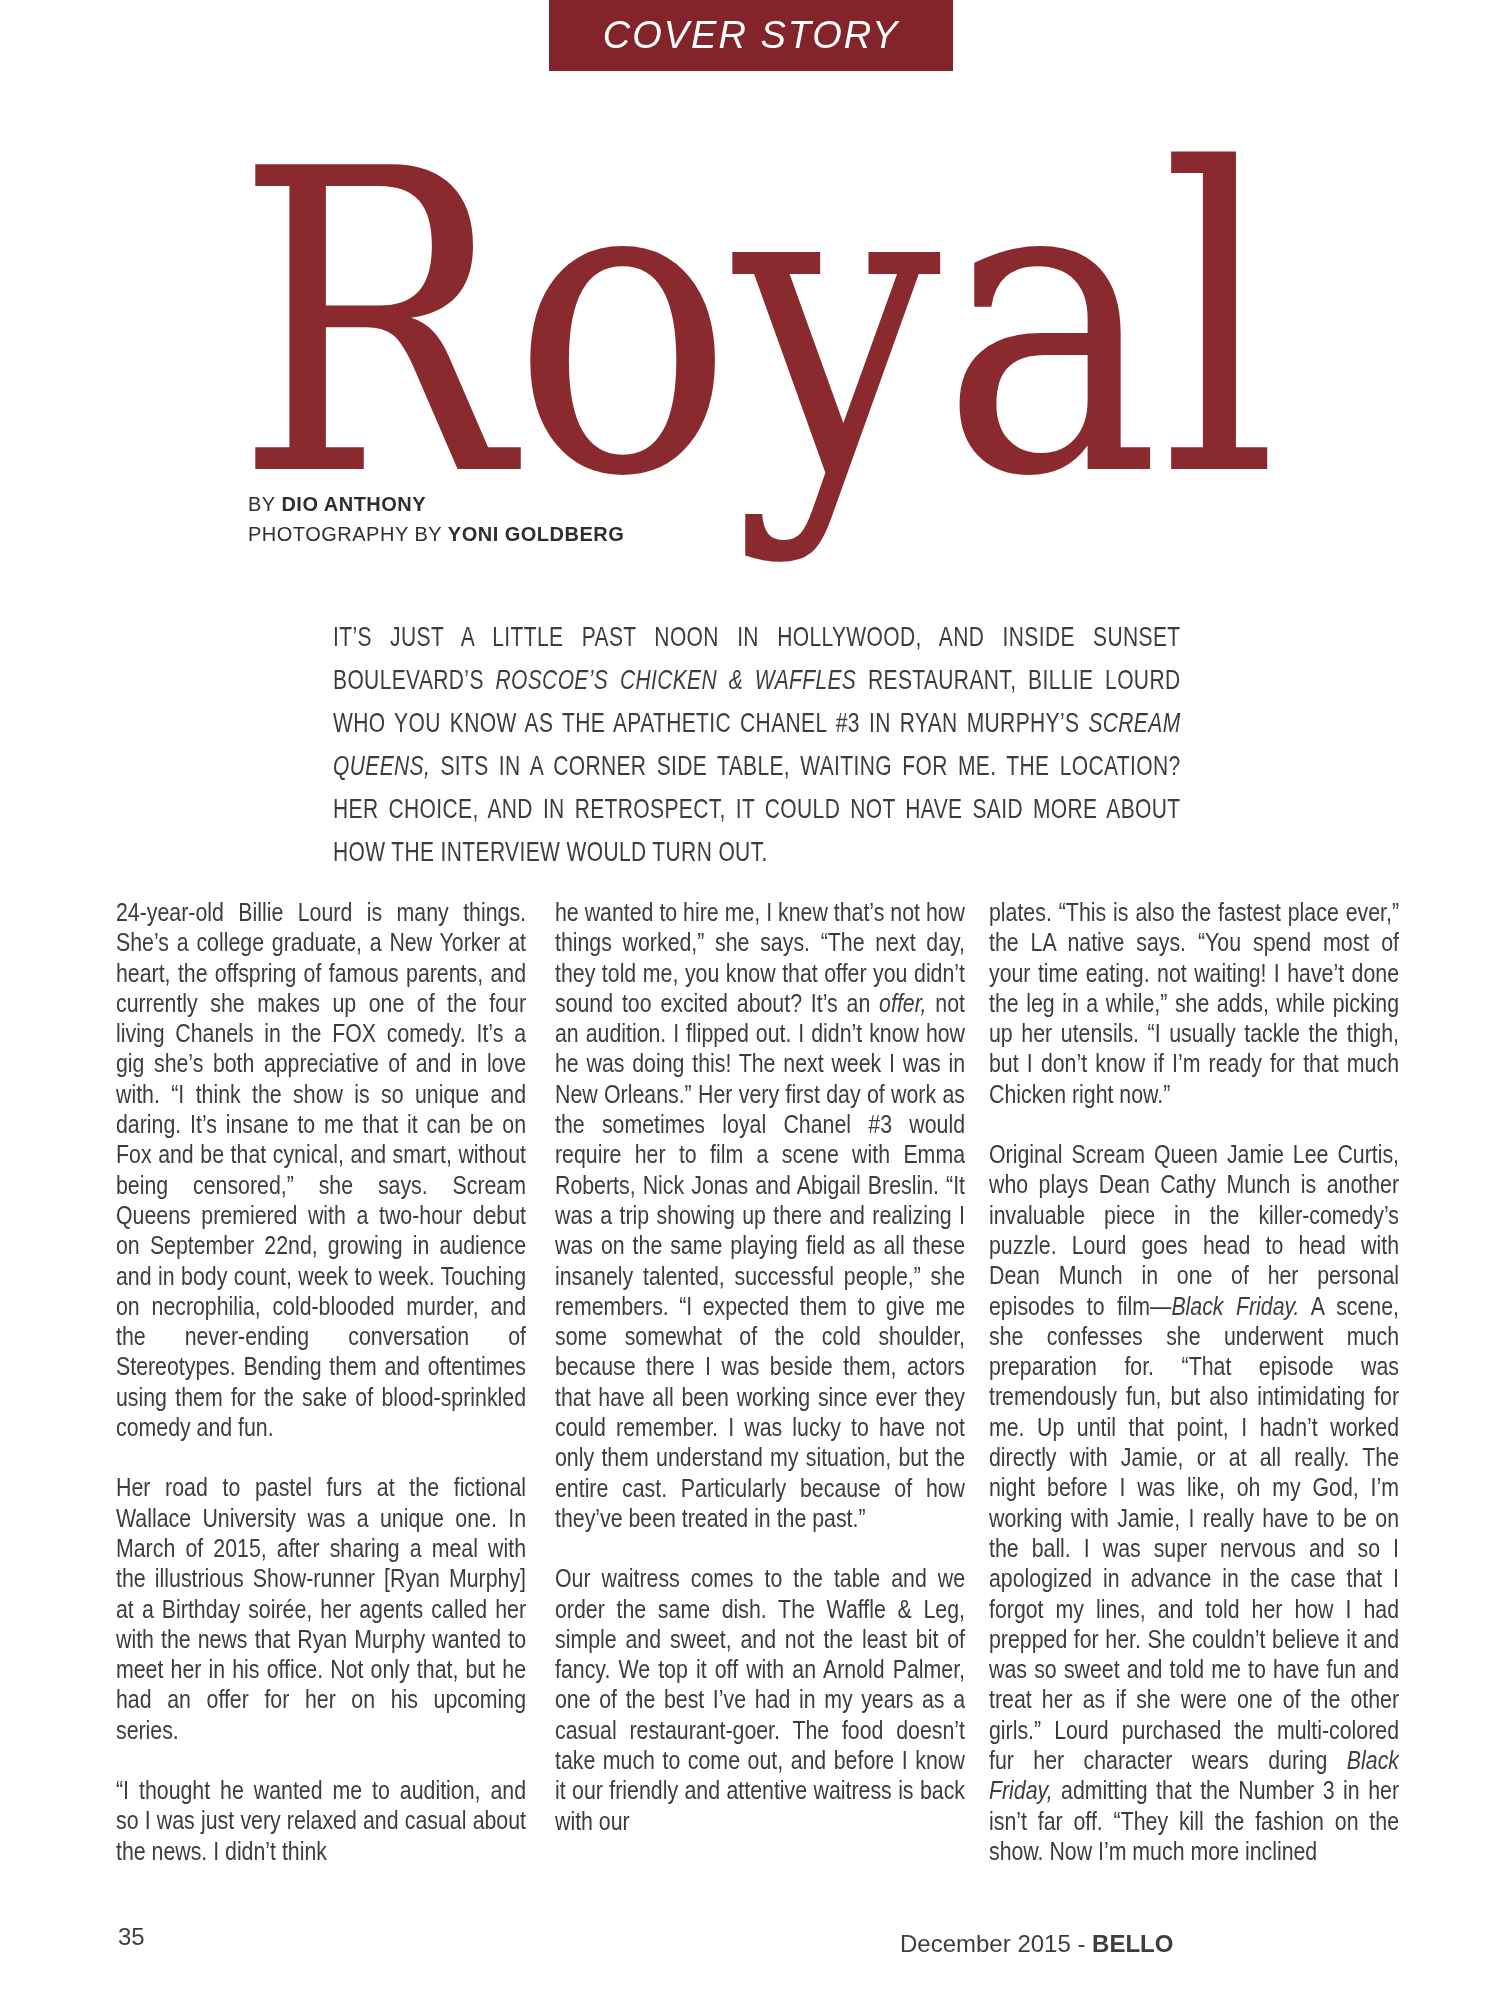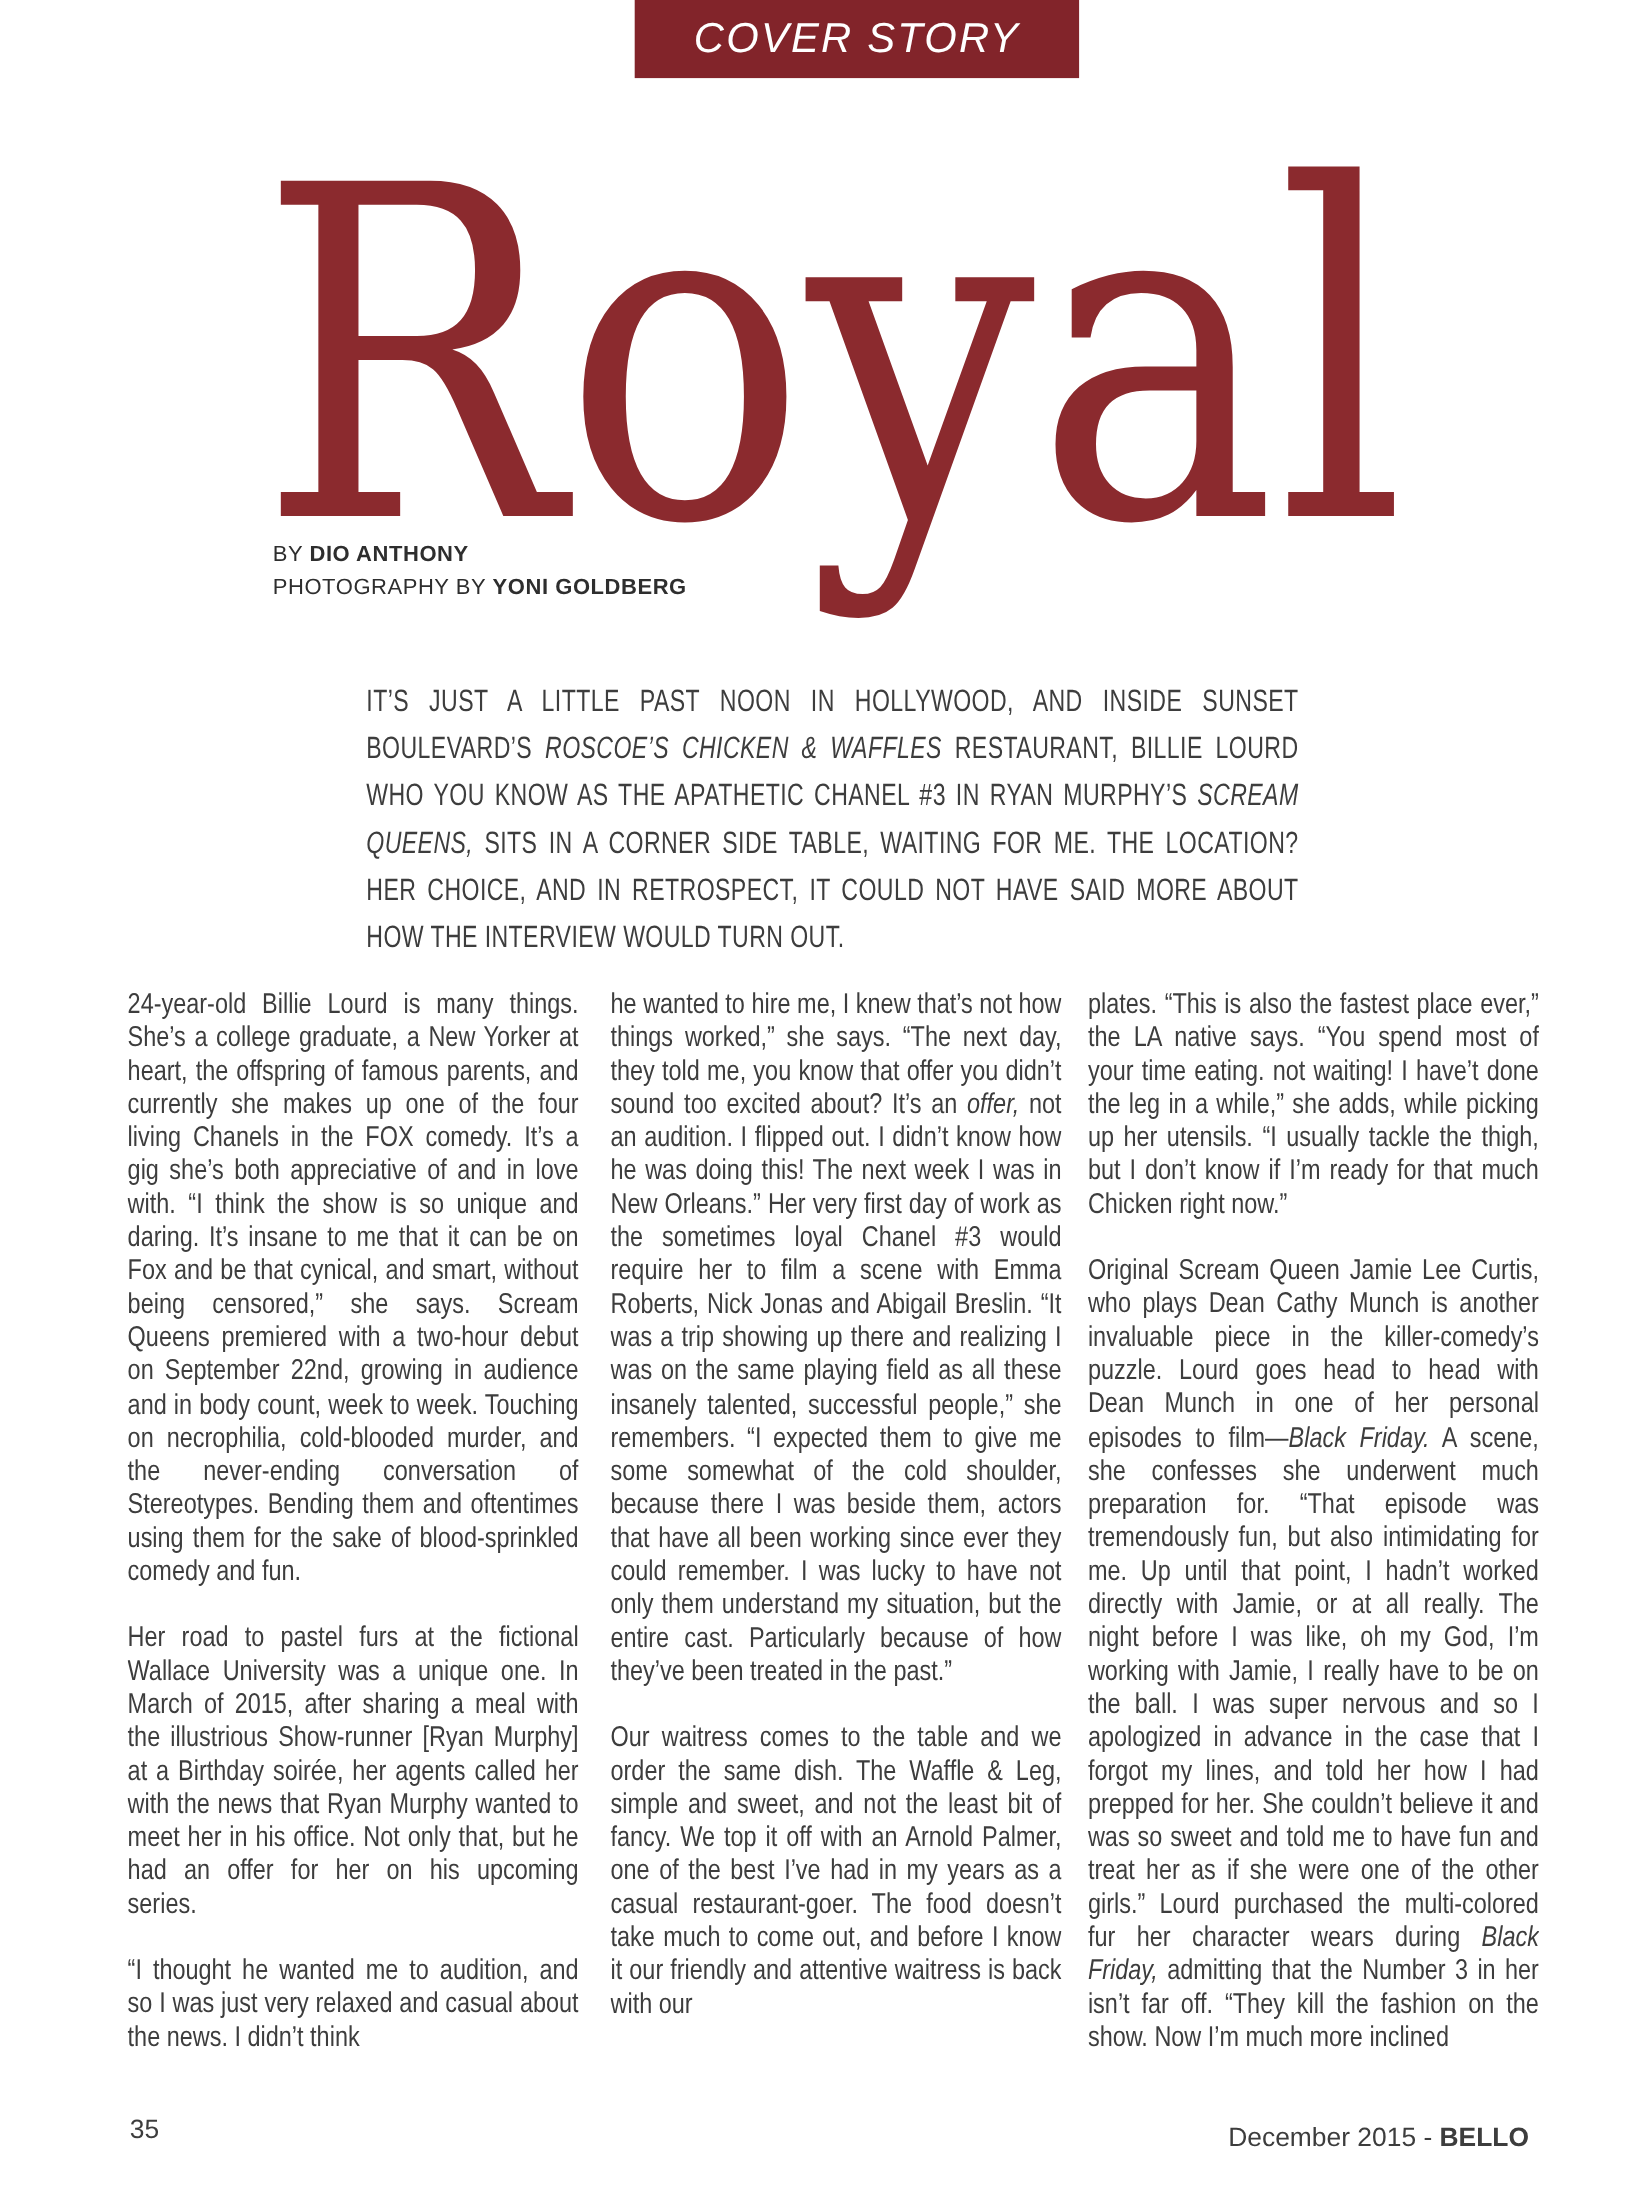--- a/index.html
+++ b/index.html
@@ -2,21 +2,21 @@
 <html><head>
 <meta charset="utf-8">
 <style>
   html,body{margin:0;padding:0;background:#ffffff;}
   .page{
     position:relative;width:1500px;height:2000px;background:#ffffff;
     overflow:hidden;font-family:"Liberation Sans",sans-serif;
   }
   .banner{
     position:absolute;left:549px;top:0;width:404px;height:71px;
-    background:#82242a;display:flex;align-items:center;justify-content:center;margin-left:28px;
+    background:#82242a;display:flex;align-items:center;justify-content:center;
   }
   .banner-text{
     color:#ffffff;font-style:italic;font-size:38px;letter-spacing:2px;
     font-weight:normal;white-space:nowrap;
   }
   .title{
     position:absolute;left:235px;top:116px;
     font-family:"DejaVu Serif",serif;font-size:418px;line-height:1;
     color:#8b2a2e;transform:scaleX(0.88);transform-origin:left top;
     white-space:nowrap;
@@ -39,21 +39,21 @@
     font-size:26px;line-height:30.3px;text-align:justify;color:#3d3d3d;
   }
   .col p{margin:0 0 30px 0;}
   #col-0{left:116px;}
   #col-1{left:555px;}
   #col-2{left:989px;}
   .page-number{
     position:absolute;left:118px;top:1923px;font-size:24px;color:#3d3d3d;
   }
   .issue-line{
-    position:absolute;left:900px;top:1930px;width:490px;text-align:right;
+    position:absolute;left:900px;top:1930px;width:490px;text-align:left;
     font-size:24px;color:#3d3d3d;
   }
 </style>
 </head>
 <body>
 
 <div class="page">
 
   <div class="banner">
     <span class="banner-text">COVER STORY</span>

